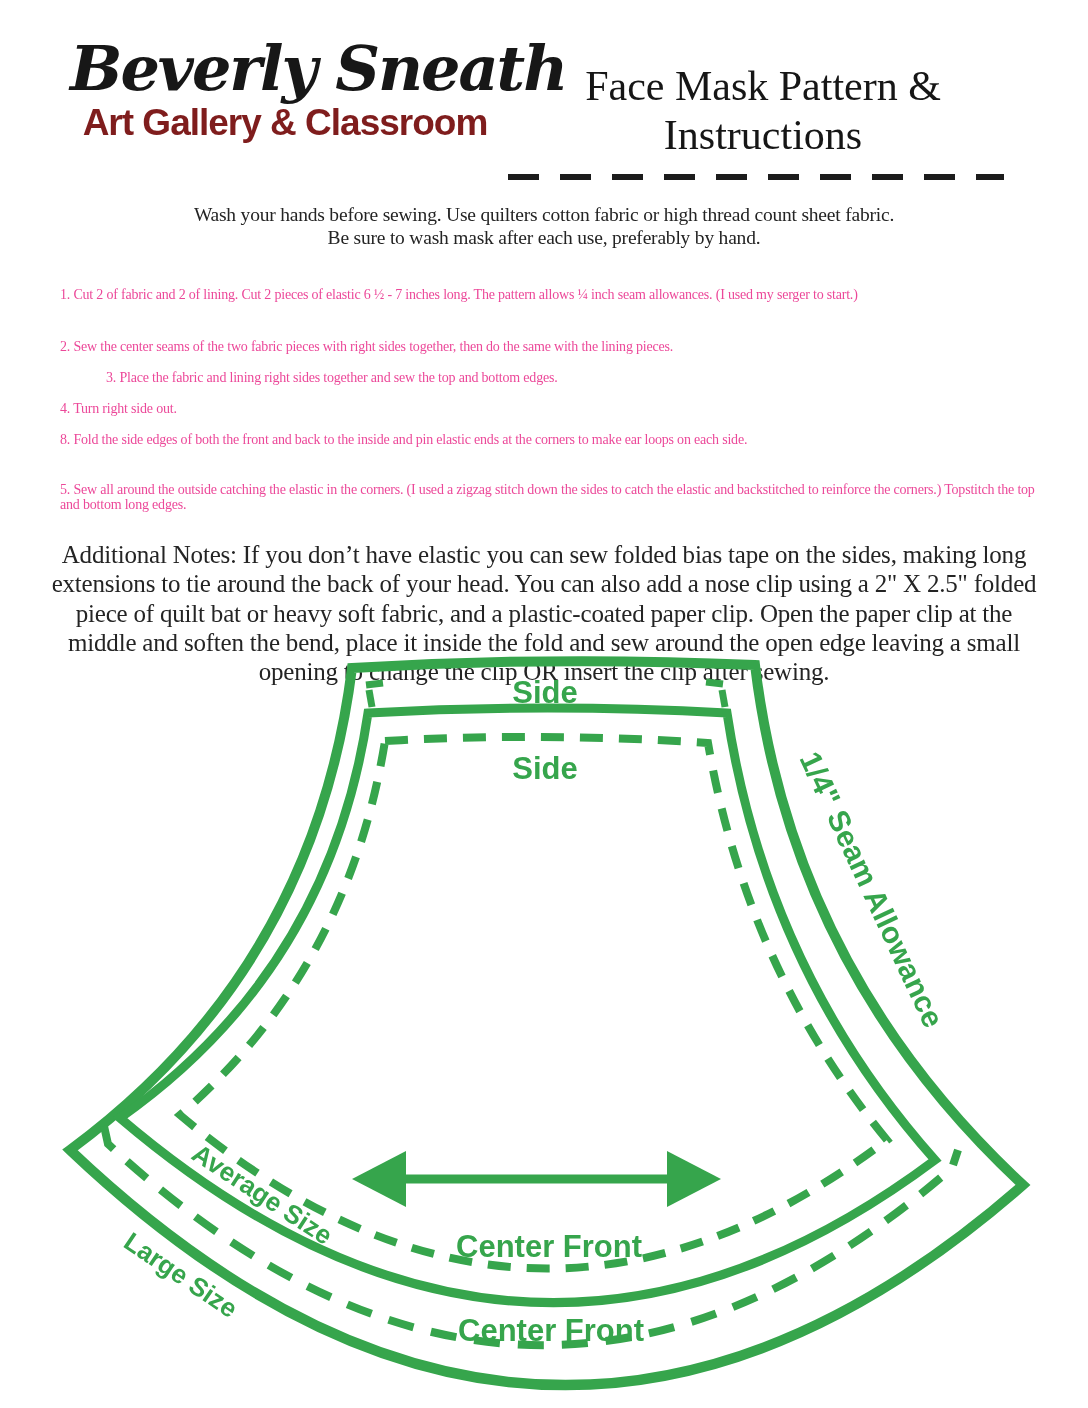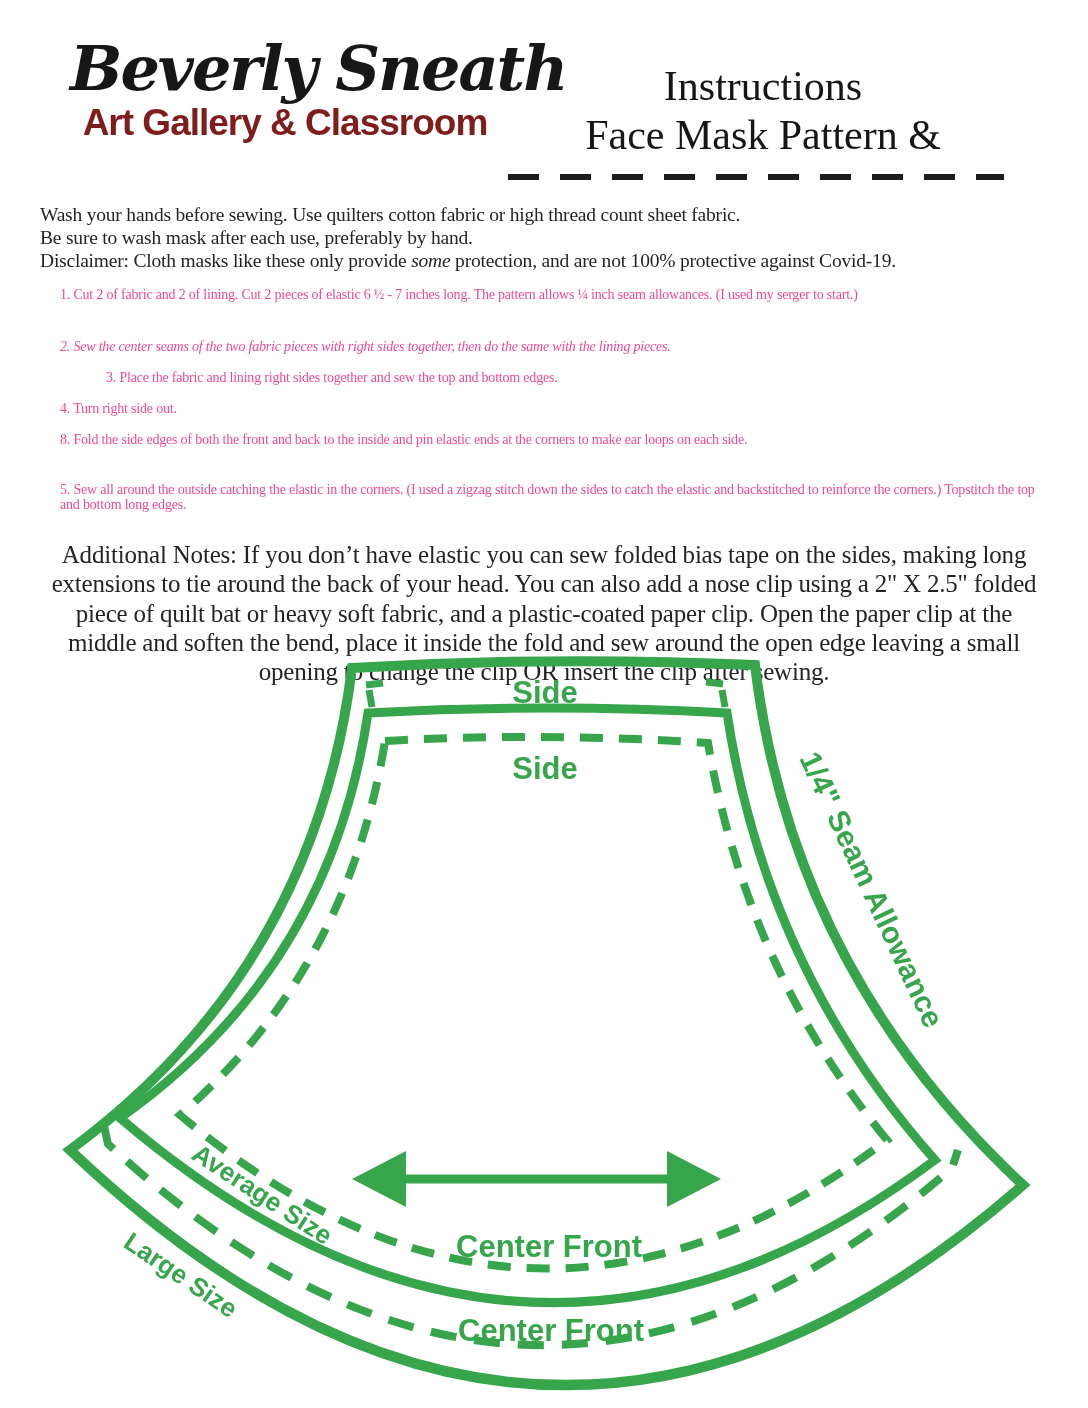--- a/index.html
+++ b/index.html
@@ -20,54 +20,53 @@
   .title-block{position:absolute;left:508px;top:62px;width:510px;text-align:center;}
   .title-line{
     font-family:"Liberation Serif", serif;font-weight:400;font-size:42px;
     line-height:1.17;color:#161616;white-space:nowrap;
   }
   .title-dashes{
     margin-top:14px;height:6px;width:496px;
     background:repeating-linear-gradient(90deg,#1c1c1c 0 31px,transparent 31px 52px);
   }
   
-  .intro{position:absolute;left:40px;top:203px;width:1008px;
+  .intro{position:absolute;left:40px;top:203px;width:1008px;text-align:center;
     font-size:19.5px;line-height:1.18;letter-spacing:-0.2px;color:#242424;}
   .intro .em{font-style:italic;}
   .step{position:absolute;left:60px;width:988px;font-size:14px;line-height:1.06;
     letter-spacing:-0.2px;color:#ec4899;margin:0;}
-  .step1{top:288px;} .step2{top:340px;font-style:italic;} .step3{top:371px;margin-left:46px;}
+  .step1{top:288px;} .step2{top:340px;} .step3{top:371px;margin-left:46px;}
   .step4{top:402px;} .step5{top:433px;} .step6{top:483px;}
   .notes{position:absolute;left:44px;top:540px;width:1000px;text-align:center;
     font-size:25px;line-height:1.17;letter-spacing:-0.2px;color:#242424;}
   
   .diagram{position:absolute;left:0;top:640px;width:895px;height:768px;}
   .diagram svg{display:block;}
   .dg-label{font-family:"Liberation Sans", sans-serif;font-weight:bold;}
 </style>
 </head>
 <body>
 
 <div class="page">
 
   <div class="logo">
     <div class="logo-script">Beverly Sneath</div>
     <div class="logo-sub">Art Gallery &amp; Classroom</div>
   </div>
 
   <div class="title-block">
+    <div class="title-line">Face Mask Pattern &amp;</div>
     <div class="title-line">Instructions</div>
-    <div class="title-line">Face Mask Pattern &amp;</div>
     <div class="title-dashes"></div>
   </div>
 
   <div class="intro">
     <div>Wash your hands before sewing. Use quilters cotton fabric or high thread count sheet fabric.</div>
     <div>Be sure to wash mask after each use, preferably by hand.</div>
-    <div><span>Disclaimer: Cloth masks like these only provide </span><span class="em">some</span><span> protection, and are not 100% protective against Covid-19.</span></div>
   </div>
 
   <p class="step step1">1.  Cut 2 of fabric and 2 of lining.  Cut 2 pieces of elastic 6 ½ - 7 inches long. The pattern allows ¼ inch seam allowances. (I used my serger to start.)</p>
   <p class="step step2">2. Sew the center seams of the two fabric pieces with right sides together, then do the same with the lining pieces.</p>
   <p class="step step3">3. Place the fabric and lining right sides together and sew the top and bottom edges.</p>
   <p class="step step4">4. Turn right side out.</p>
   <p class="step step5">8. Fold the side edges of both the front and back to the inside and pin elastic ends at the corners to make ear loops on each side.</p>
   <p class="step step6">5. Sew all around the outside catching the elastic in the corners. (I used a zigzag stitch down the sides to catch the elastic and backstitched to reinforce the corners.) Topstitch the top and bottom long edges.</p>
 
   <div class="notes">Additional Notes: If you don’t have elastic you can sew folded bias tape on the sides, making long extensions to tie around the back of your head. You can also add a nose clip using a 2" X 2.5" folded piece of quilt bat or heavy soft fabric, and a plastic-coated paper clip. Open the paper clip at the middle and soften the bend, place it inside the fold and sew around the open edge leaving a small opening to change the clip OR insert the clip after sewing.</div>

